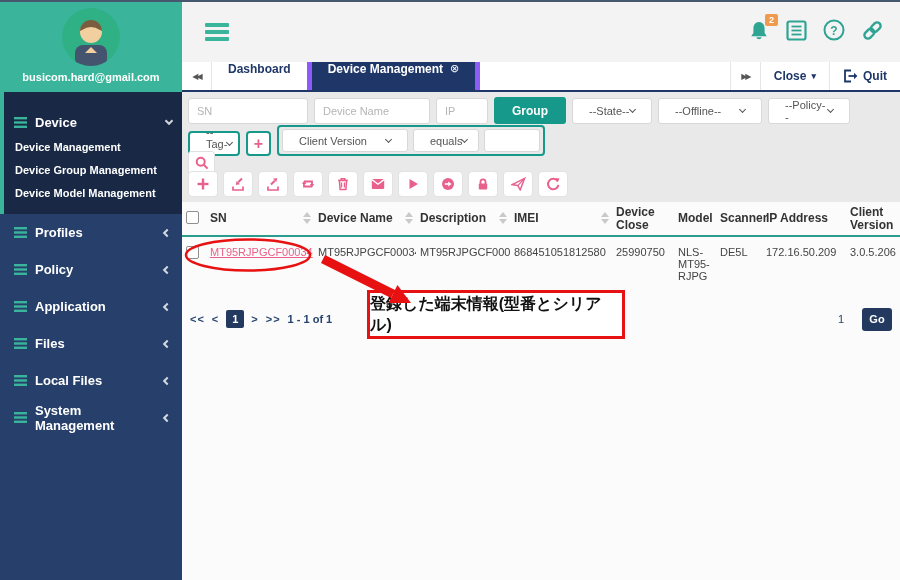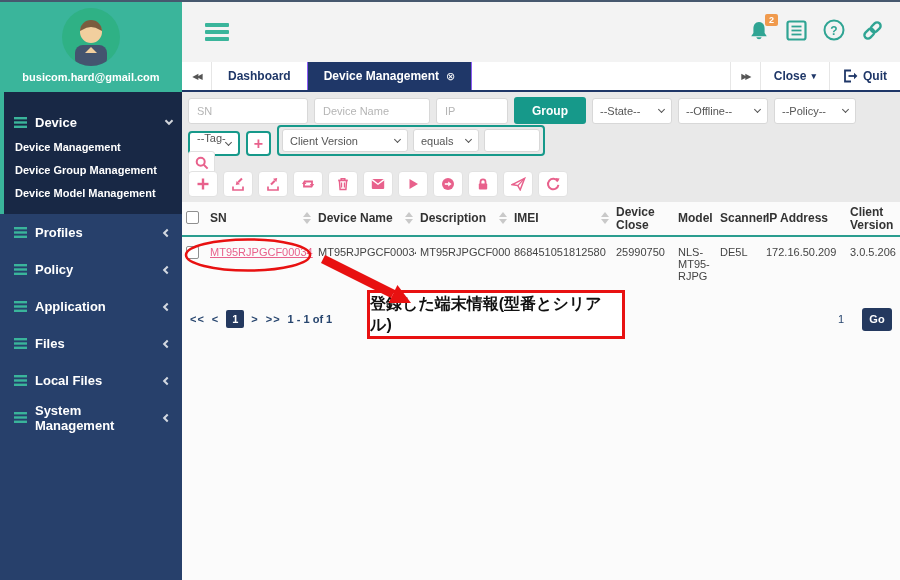--- a/index.html
+++ b/index.html
@@ -28,32 +28,32 @@
   
   .main { position:absolute; left:182px; top:0; width:718px; height:580px; }
   .topbar { height:60px; background:#f3f3f3; display:flex; align-items:center; }
   .burger-lg { margin-left:23px; cursor:pointer; }
   .top-icons { margin-left:auto; display:flex; align-items:center; gap:16px; padding-right:16px; }
   .icon-wrap { position:relative; cursor:pointer; }
   .badge { position:absolute; top:-6px; right:-8px; background:#f09a4d; color:#fff; font-size:9px; font-weight:bold; padding:1px 4px; border-radius:2px; }
   
   .tabbar { height:30px; background:#fff; border-bottom:2px solid #1f3768; display:flex; align-items:stretch; font-size:12px; }
   .tab-collapse { width:30px; display:flex; align-items:center; justify-content:center; color:#555; font-size:8px; letter-spacing:-2px; cursor:pointer; border-right:1px solid #e6e6e6; }
-  .tab { display:flex; align-items:center; padding:0 16px; color:#1f3768; font-weight:bold; border-right:1px solid #8b5cf6; cursor:pointer; }
+  .tab { display:flex; padding:0 16px; color:#1f3768; font-weight:bold; border-right:5px solid #8b5cf6; cursor:pointer; }
   .tab.active { background:#1f3768; color:#fff; }
   .tab .x { margin-left:7px; font-size:11px; font-weight:normal; }
   .tab-right { margin-left:auto; display:flex; align-items:stretch; }
   .tr-btn { display:flex; align-items:center; gap:5px; padding:0 13px; color:#1f3768; font-weight:bold; border-left:1px solid #e6e6e6; cursor:pointer; }
   .caret-dn { font-size:9px; }
   
   .content { position:relative; height:488px; background:#e9e9e9; }
   .frow { position:absolute; left:6px; display:flex; align-items:center; gap:6px; }
   .ipt { height:26px; border:1px solid #d8d8d8; border-radius:3px; background:#fff; font-size:11px; padding:0 8px; color:#444; font-family:"Liberation Sans",sans-serif; }
   .ipt::placeholder { color:#b5b5b5; }
-  .sel { height:26px; background:#fff; border:1px solid #d8d8d8; border-radius:3px; display:flex; align-items:center; padding:0 7px; font-size:11px; color:#555; cursor:pointer; }
+  .sel { height:26px; background:#fff; border:1px solid #d8d8d8; border-radius:3px; display:flex; align-items:center; padding:0 16px; font-size:11px; color:#555; cursor:pointer; }
   .sel .sel-caret { margin-left:auto; width:5px; height:5px; border-left:1.5px solid #555; border-bottom:1.5px solid #555; transform:rotate(-45deg); margin-top:-2px; padding-left:4px; }
   .btn-group { width:72px; height:27px; background:#16998a; color:#fff; font-size:12px; font-weight:bold; border:none; border-radius:3px; cursor:pointer; font-family:"Liberation Sans",sans-serif; }
   .teal-b { border:2px solid #16998a !important; border-radius:4px; }
   .tag-add { width:25px; height:25px; background:#fff; color:#e8618c; font-size:16px; font-weight:bold; display:flex; align-items:center; justify-content:center; cursor:pointer; }
   .adv-box { display:flex; align-items:center; gap:5px; background:#e9e9e9; padding:3px; height:31px; }
   .adv-box .sel, .adv-box .ipt { height:23px; }
   .sq-btn { width:27px; height:24px; background:#fff; border:1px solid #e0e0e0; border-radius:3px; display:flex; align-items:center; justify-content:center; cursor:pointer; }
   .toolbar { position:absolute; left:6px; top:79px; display:flex; gap:5px; }
   .tbtn { width:30px; height:26px; background:#fff; border:1px solid #e2e2e2; border-radius:4px; display:flex; align-items:center; justify-content:center; cursor:pointer; }
   
@@ -268,27 +268,27 @@
         <span>Quit</span>
       </div>
     </div>
   </div>
 
   <div class="content">
 
     <div class="frow" style="top:5px;">
       <input class="ipt" style="width: 120px;" placeholder="SN">
       <input class="ipt" style="width: 116px;" placeholder="Device Name">
-      <input class="ipt" style="width: 72px;" placeholder="IP">
+      <input class="ipt" style="width: 52px;" placeholder="IP">
       <button class="btn-group">Group</button>
       <div class="sel" style="width:80px">
         <span>--State--</span>
           <span class="sel-caret"></span>
       </div>
-      <div class="sel" style="width:90px">
+      <div class="sel" style="width:104px">
         <span>--Offline--</span>
           <span class="sel-caret"></span>
       </div>
       <div class="sel" style="width:82px">
         <span>--Policy--</span>
           <span class="sel-caret"></span>
       </div>
     </div>
 
     <div class="frow" style="top:33px;align-items:flex-end;">

